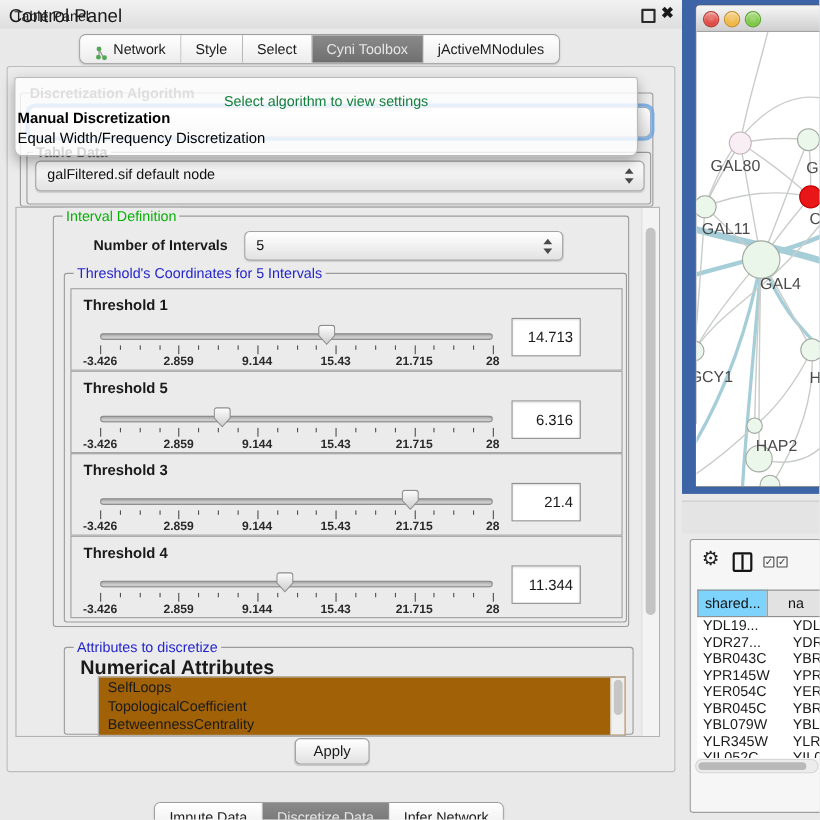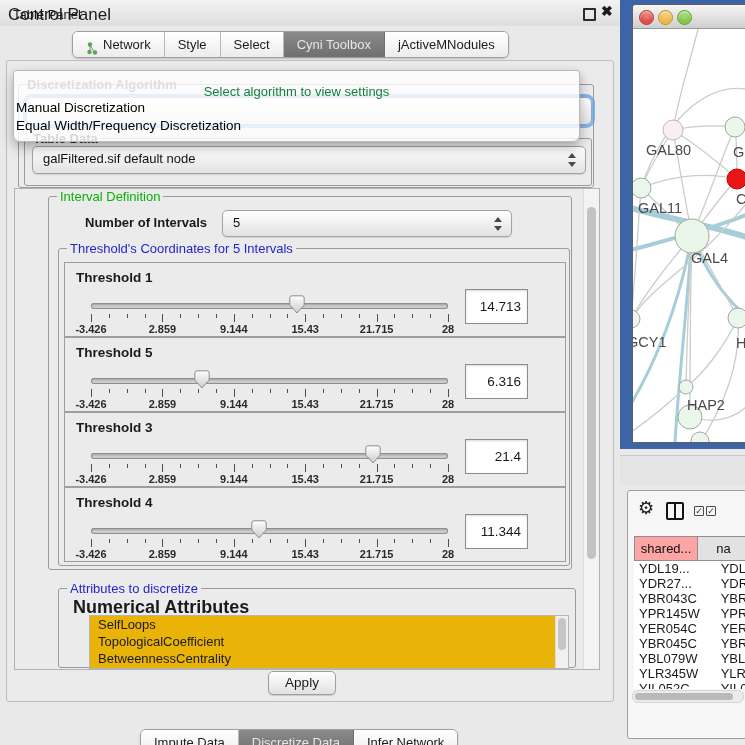--- a/index.html
+++ b/index.html
@@ -40,21 +40,21 @@
   .combo-text{position:absolute;left:10px;top:4px;font-size:13px;color:#111}
   .spin{position:absolute;right:8px;top:5px;width:9px;height:16px}
   .spin .up{position:absolute;top:1px;left:0;width:0;height:0;border-left:4.5px solid transparent;border-right:4.5px solid transparent;border-bottom:5px solid #4a4a4a}
   .spin .dn{position:absolute;bottom:1px;left:0;width:0;height:0;border-left:4.5px solid transparent;border-right:4.5px solid transparent;border-top:5px solid #4a4a4a}
   .tdata-combo{left:32px;top:146px;width:552px;height:26px}
 
   .popup{left:13px;top:70px;width:565px;height:70px;background:rgba(255,255,255,.8);
          border:1px solid #b9b9b9;border-radius:3px 3px 7px 7px;box-shadow:0 5px 12px rgba(0,0,0,.3);z-index:5}
   .popup-hint{position:absolute;top:13px;left:0;width:100%;text-align:center;color:#15803d;font-size:13px}
   .popup-item{position:absolute;left:2px;font-size:13.5px;color:#000;white-space:nowrap}
-  .popup-item.b{font-weight:normal}
+  .popup-item.b{font-weight:bold}
 
   .scrollpane{left:14px;top:188px;width:584px;height:480px;border:1px solid #b2b2b2;background:#ebebeb;overflow:hidden}
   .vscroll{position:absolute;right:0;top:0;width:15px;height:100%;background:#f3f3f3;border-left:1px solid #dcdcdc}
   .vthumb{position:absolute;left:2.5px;top:18px;width:9px;height:352px;background:#c3c3c3;border-radius:5px}
 
   .interval-group{left:48px;top:196px;width:522px;height:372px}
   .interval-legend{left:8px;color:#0ab00a}
   .num-label{left:85px;top:215px;font-size:13px;font-weight:bold}
   .num-spinner{left:222px;top:210px;width:288px;height:25px}
   .thr-group{left:58px;top:248px;width:510px;height:316px}
@@ -71,21 +71,21 @@
   .tick.minor{height:4px}
   .tick.major{height:8px}
   .tlabels{position:absolute;left:0;top:24px;width:357px;height:12px}
   .tlabel{position:absolute;transform:translateX(-50%);font-size:11px;font-weight:bold;color:#2a2a2a;white-space:nowrap}
   .t-value{position:absolute;left:400px;top:26px;width:55px;height:33px;background:#fff;border:1px solid #8d8d8d;
            font-size:13.5px;text-align:right;line-height:33px;padding-right:6px;box-shadow:inset 0 1px 2px rgba(0,0,0,.15)}
 
   .attr-group{left:58px;top:588px;width:516px;height:78px}
   .attr-legend{left:8px;color:#2424cc}
   .attr-sub{position:absolute;left:14px;top:8px;font-size:18px;font-weight:bold}
-  .attr-list{position:absolute;left:30px;top:26px;width:478px;height:52px;background:#eab308;border:1px solid #b5b5b5;overflow:hidden}
+  .attr-list{position:absolute;left:30px;top:26px;width:478px;height:52px;background:#a16207;border:1px solid #b5b5b5;overflow:hidden}
   .attr-item{font-size:13px;line-height:17px;padding-left:8px;white-space:nowrap}
   .attr-vscroll{position:absolute;right:0;top:0;width:12px;height:100%;background:#f0f0f0;border-left:1px solid #ddd}
   .attr-vthumb{position:absolute;left:1.5px;top:2px;width:8px;height:32px;background:#c6c6c6;border-radius:4px}
 
   .apply-btn{left:268px;top:671px;width:66px;height:22px;border:1px solid #9e9e9e;border-radius:5px;
              background:linear-gradient(#ffffff,#e1e1e1);font-size:13.5px;text-align:center;line-height:22px;
              box-shadow:0 1px 1px rgba(0,0,0,.15)}
 
   
   .blue-frame{left:620px;top:0;width:125px;height:449px;background:#3c64a7}
@@ -99,21 +99,21 @@
   .tp-title{left:13px;top:7px;font-size:13px}
   .table-window{left:627px;top:490px;width:118px;height:247px;background:#f6f6f6;border:1px solid #9e9e9e;border-radius:3px;overflow:hidden}
   .gear-icon{position:absolute;left:10px;top:6px;font-size:18px;color:#222}
   .cols-icon{position:absolute;left:38px;top:11px;width:14px;height:14px;border:2px solid #141414;border-radius:2px}
   .cols-icon::after{content:"";position:absolute;left:5.5px;top:0;width:2px;height:14px;background:#141414}
   .cb-icon{position:absolute;top:15px;width:8px;height:8px;border:1.5px solid #4a4a4a;border-radius:1px;font-size:9px;line-height:8px;color:#333;text-align:center}
   .tp-table{position:absolute;left:6px;top:45px;width:112px}
   .tp-header{display:flex;height:25px}
   .tp-hcell{box-sizing:border-box;border:1px solid #8f8f8f;border-right-width:0;font-size:13px;
             display:flex;align-items:center;justify-content:center;color:#111;overflow:hidden}
-  .tp-hcell.c0{width:87px;background:#fca5a5}
+  .tp-hcell.c0{width:87px;background:#7dd3fc}
   .tp-hcell.c1{width:60px;background:#e2e2e2;justify-content:flex-start;padding-left:18px}
   .tp-rows{background:#fff;height:128px;overflow:hidden}
   .tp-row{display:flex;height:15px;font-size:13px}
   .tp-cell{overflow:hidden;white-space:nowrap}
   .tp-cell.c0{width:84px;padding-left:5px}
   .tp-cell.c1{width:26px}
   .hscroll{position:absolute;left:4px;top:199px;width:110px;height:11px;background:#ececec;border:1px solid #d5d5d5;border-radius:6px}
   .hthumb{position:absolute;left:2px;top:1.5px;width:98px;height:7px;background:#b9b9b9;border-radius:4px}
 
   .net-icon-svg{display:inline-block;width:12px;height:13px}

